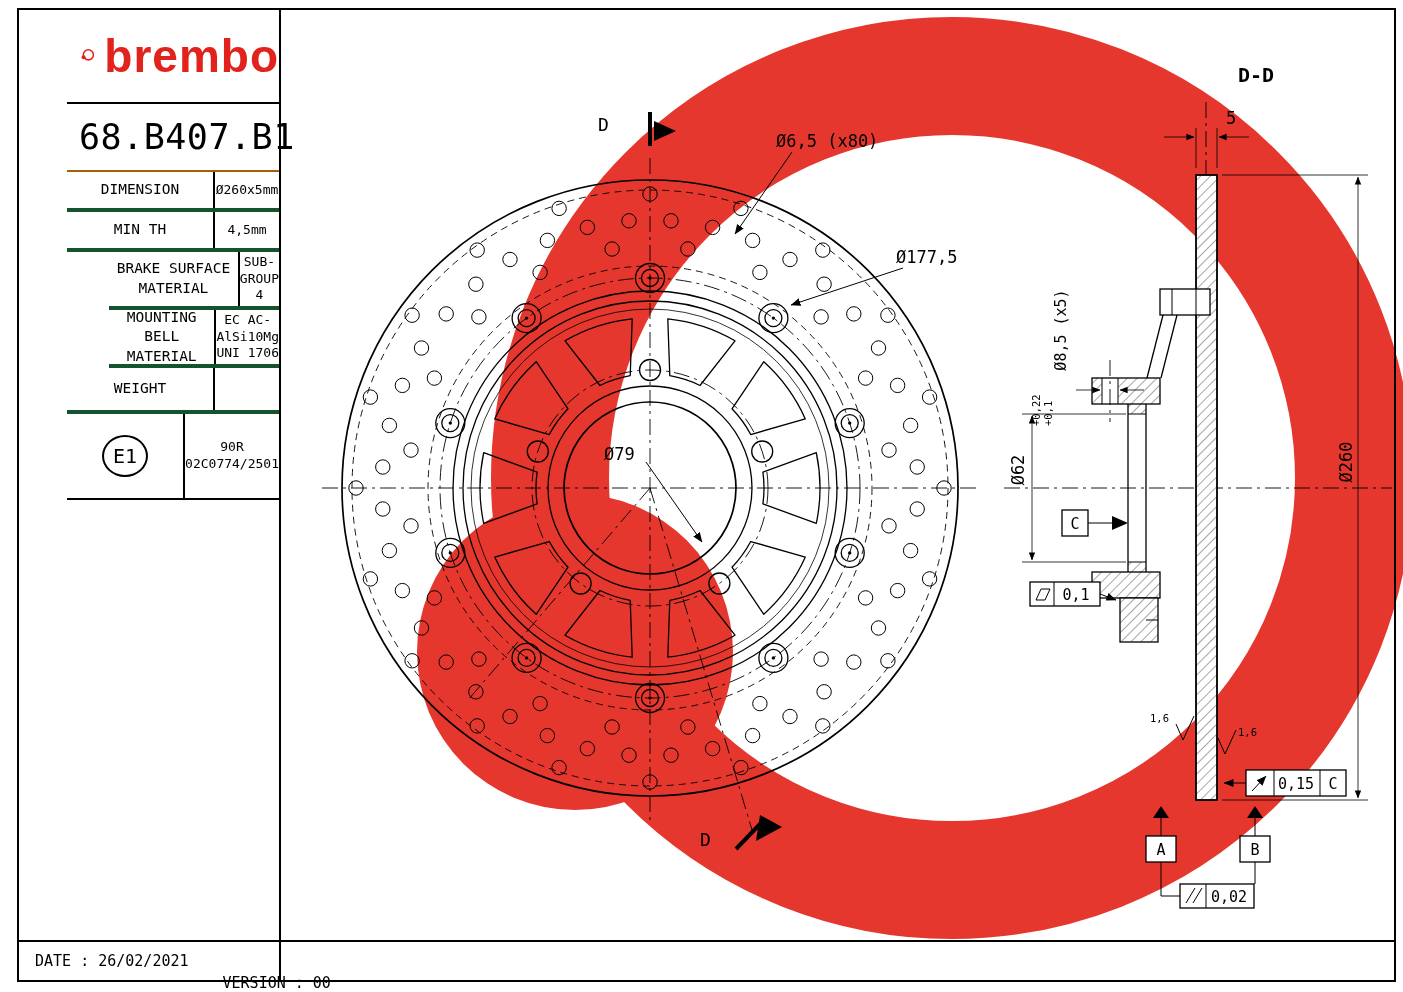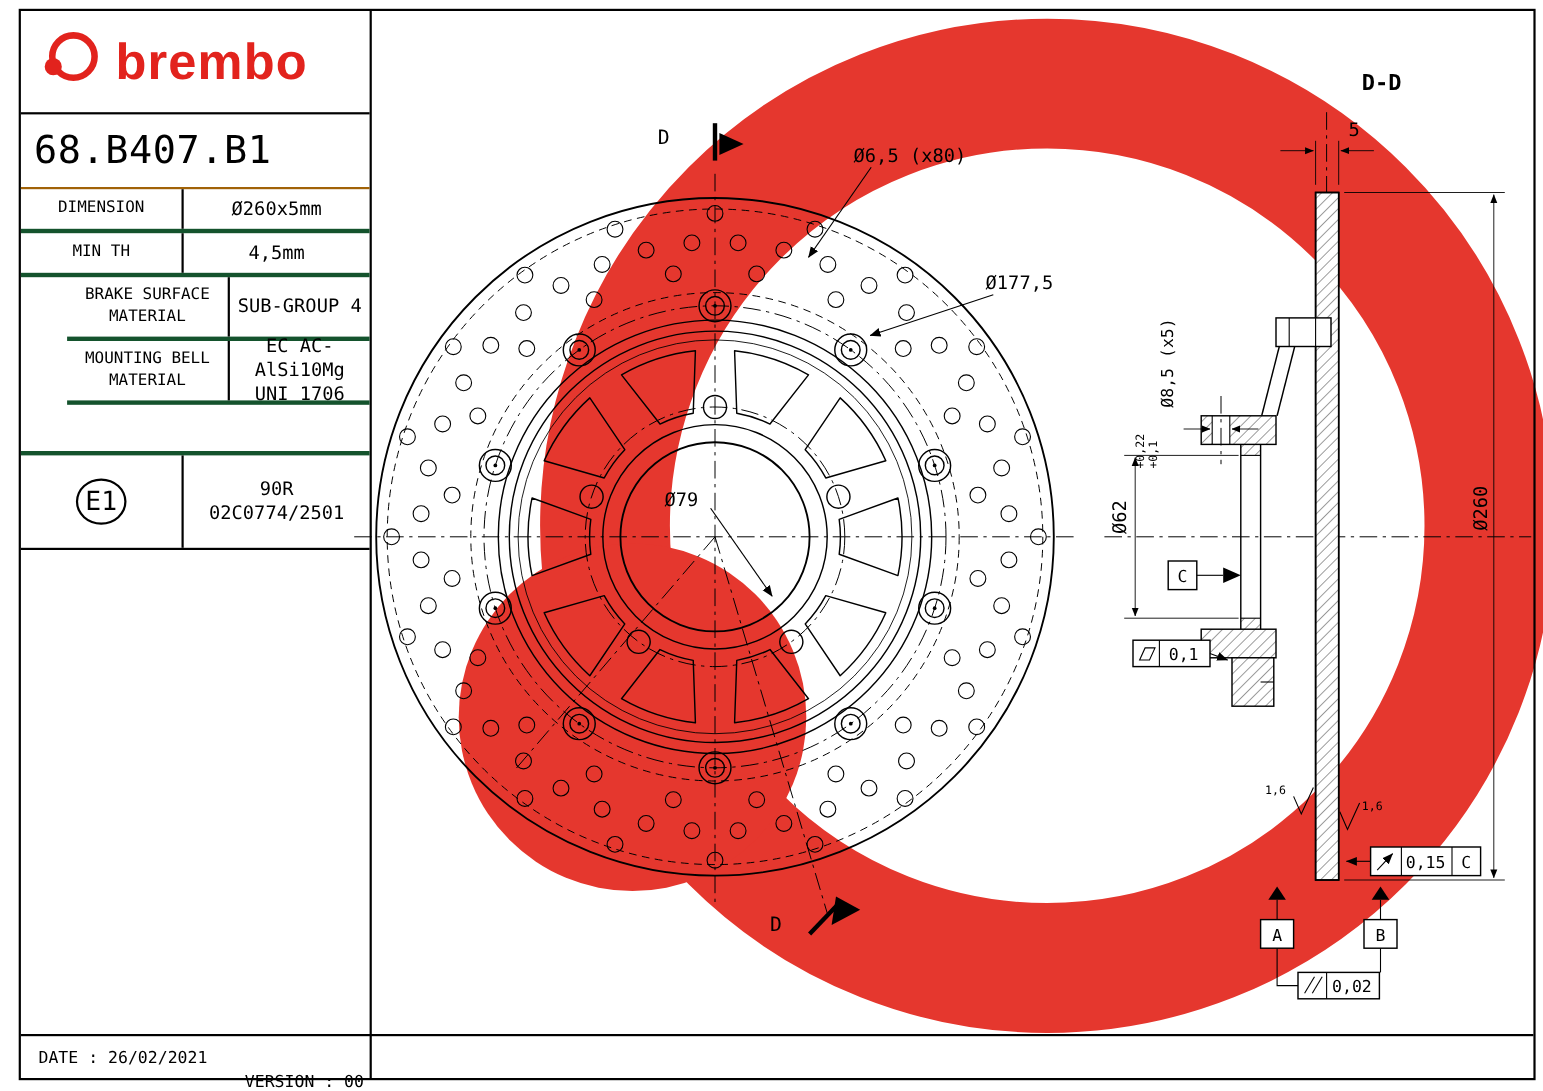--- a/index.html
+++ b/index.html
@@ -1,37 +1,37 @@
 <!DOCTYPE html>
 <html><head>
 <meta charset="utf-8">
 <style>
   * {margin:0; padding:0; box-sizing:border-box;}
   html,body {background:#fff;}
   body {width:1403px; height:992px; position:relative; overflow:hidden;
         font-family:"DejaVu Sans Mono",monospace; color:#000;}
   #drawing {position:absolute; left:0; top:0;}
   .sheet {position:absolute; left:17px; top:8px; width:1379px; height:974px; border:2px solid #000;}
-  .left-panel {position:absolute; left:0; top:0; bottom:0; width:319px; border-right:2px solid #000; background:transparent;}
+  .left-panel {position:absolute; left:0; top:0; bottom:0; width:262px; border-right:2px solid #000; background:transparent;padding-left:48px;}
   .logo-row {height:94px; border-bottom:2px solid #000; display:flex; align-items:center; padding-left:12px; gap:8px;}
   .logo-text {font-family:"Liberation Sans",sans-serif; font-weight:bold; font-size:46px; color:#e2231d; letter-spacing:1px;}
   .part-row {height:68px; border-bottom:2px solid #a16207; display:flex; align-items:center; padding-left:12px;}
   .part-number {font-size:35px; letter-spacing:.5px;}
   .spec-row {display:flex; border-bottom:4px solid #14532d;}
   .spec-row:nth-child(1), .spec-row:nth-child(2) {height:40px;}
   .spec-row:nth-child(3), .spec-row:nth-child(4) {height:58px;margin-left:42px;}
   .spec-row:nth-child(5) {height:46px;}
   .spec-label {width:148px; border-right:2px solid #000; display:flex; align-items:center; justify-content:center;
                text-align:center; font-size:14.5px; line-height:1.35; white-space:pre-line;}
   .spec-value {flex:1; display:flex; align-items:center; justify-content:center; text-align:center;
-               font-size:17px; line-height:1.3; white-space:pre-line;}
+               font-size:13px; line-height:1.3; white-space:pre-line;}
   .e1-row {display:flex; height:86px; border-bottom:2px solid #000;}
   .e1-cell {width:148px; border-right:2px solid #000; display:flex; align-items:center; justify-content:center;}
   .e1-badge {width:46px; height:42px; border:2px solid #000; border-radius:50%；; border-radius:50%;
-             display:flex; align-items:center; justify-content:center; font-size:24px;}
+             display:flex; align-items:center; justify-content:center; font-size:20px;}
   .footer {position:absolute; left:0; right:0; bottom:0; height:40px; border-top:2px solid #000;
            display:flex; align-items:center; padding-left:16px; font-size:15px; font-weight:normal; background:transparent;}
   .footer-version {margin-left:34px;margin-top:43px;}
   svg text {font-family:"DejaVu Sans Mono",monospace; fill:#000; stroke:none;}
   .t20{font-size:20px; font-weight:bold;}
   .t18{font-size:18px;}
   .t17{font-size:17px;}
   .t15{font-size:15px;}
   .t10{font-size:10.5px;}
   .cl  {stroke-dasharray:16 5 3 5; stroke-width:.9;}
@@ -351,20 +351,21 @@
 MATERIAL</div>
         <div class="spec-value">SUB-GROUP 4</div>
       </div>
       <div class="spec-row">
         <div class="spec-label">MOUNTING BELL
 MATERIAL</div>
         <div class="spec-value">EC AC-AlSi10Mg
 UNI 1706</div>
       </div>
       <div class="spec-row">
+        <div class="spec-label">WEIGHT</div>
       </div>
     </div>
     <div class="e1-row">
       <div class="e1-cell">
         <span class="e1-badge">E1</span>
       </div>
       <div class="spec-value">90R
 02C0774/2501</div>
     </div>
   </div>

